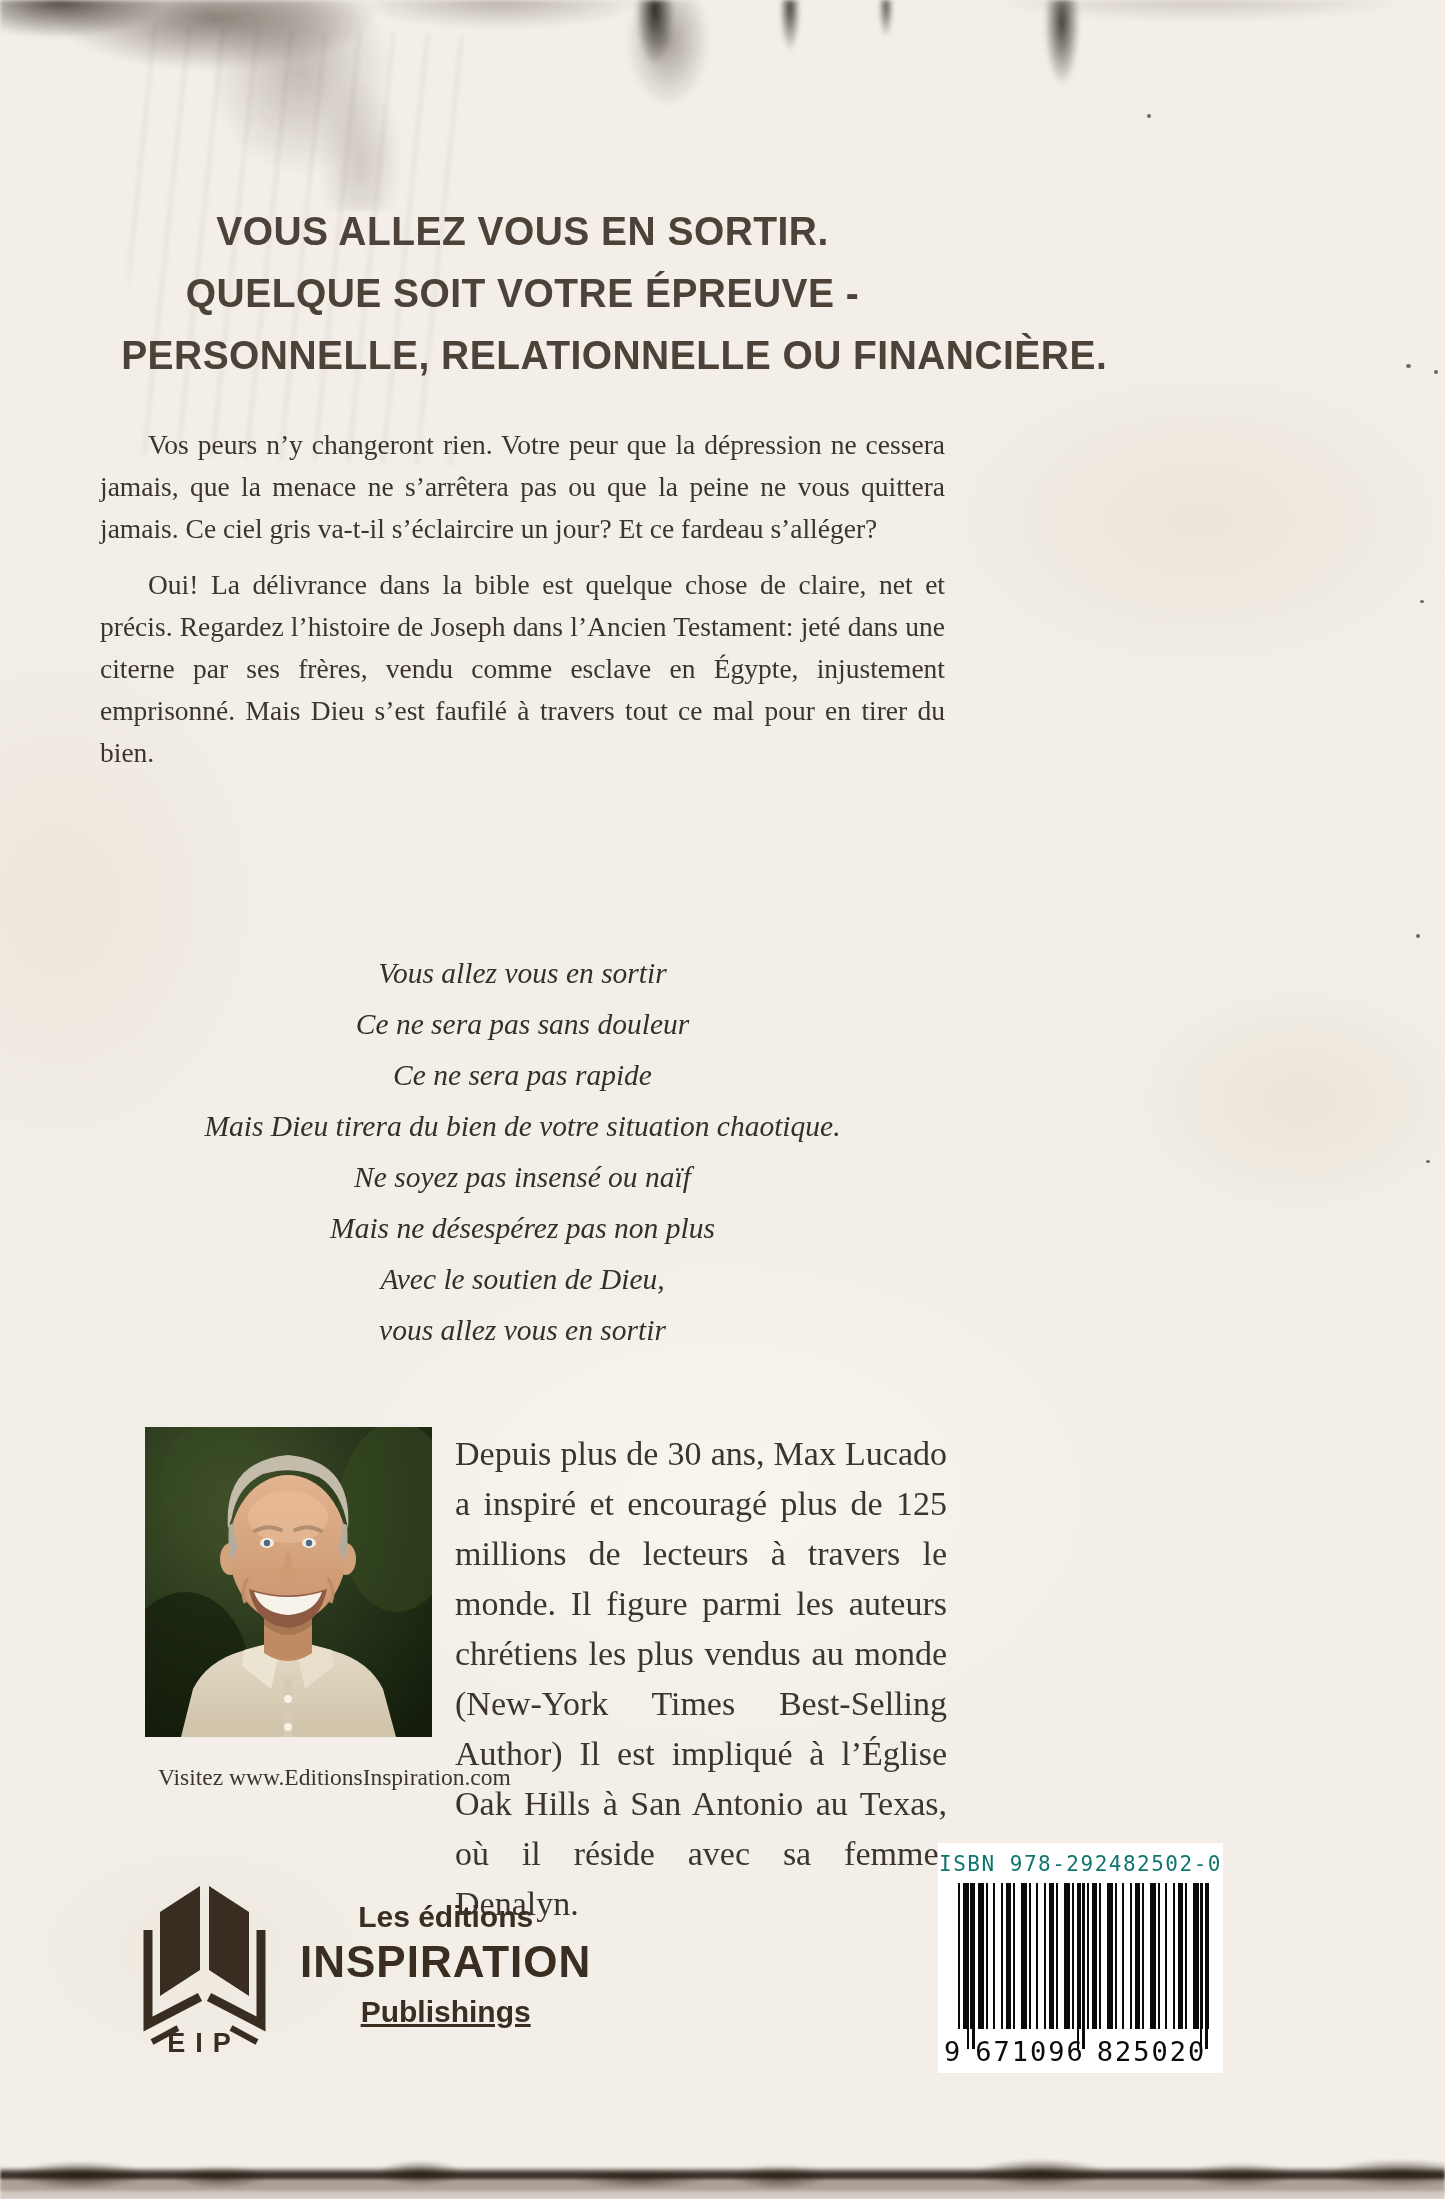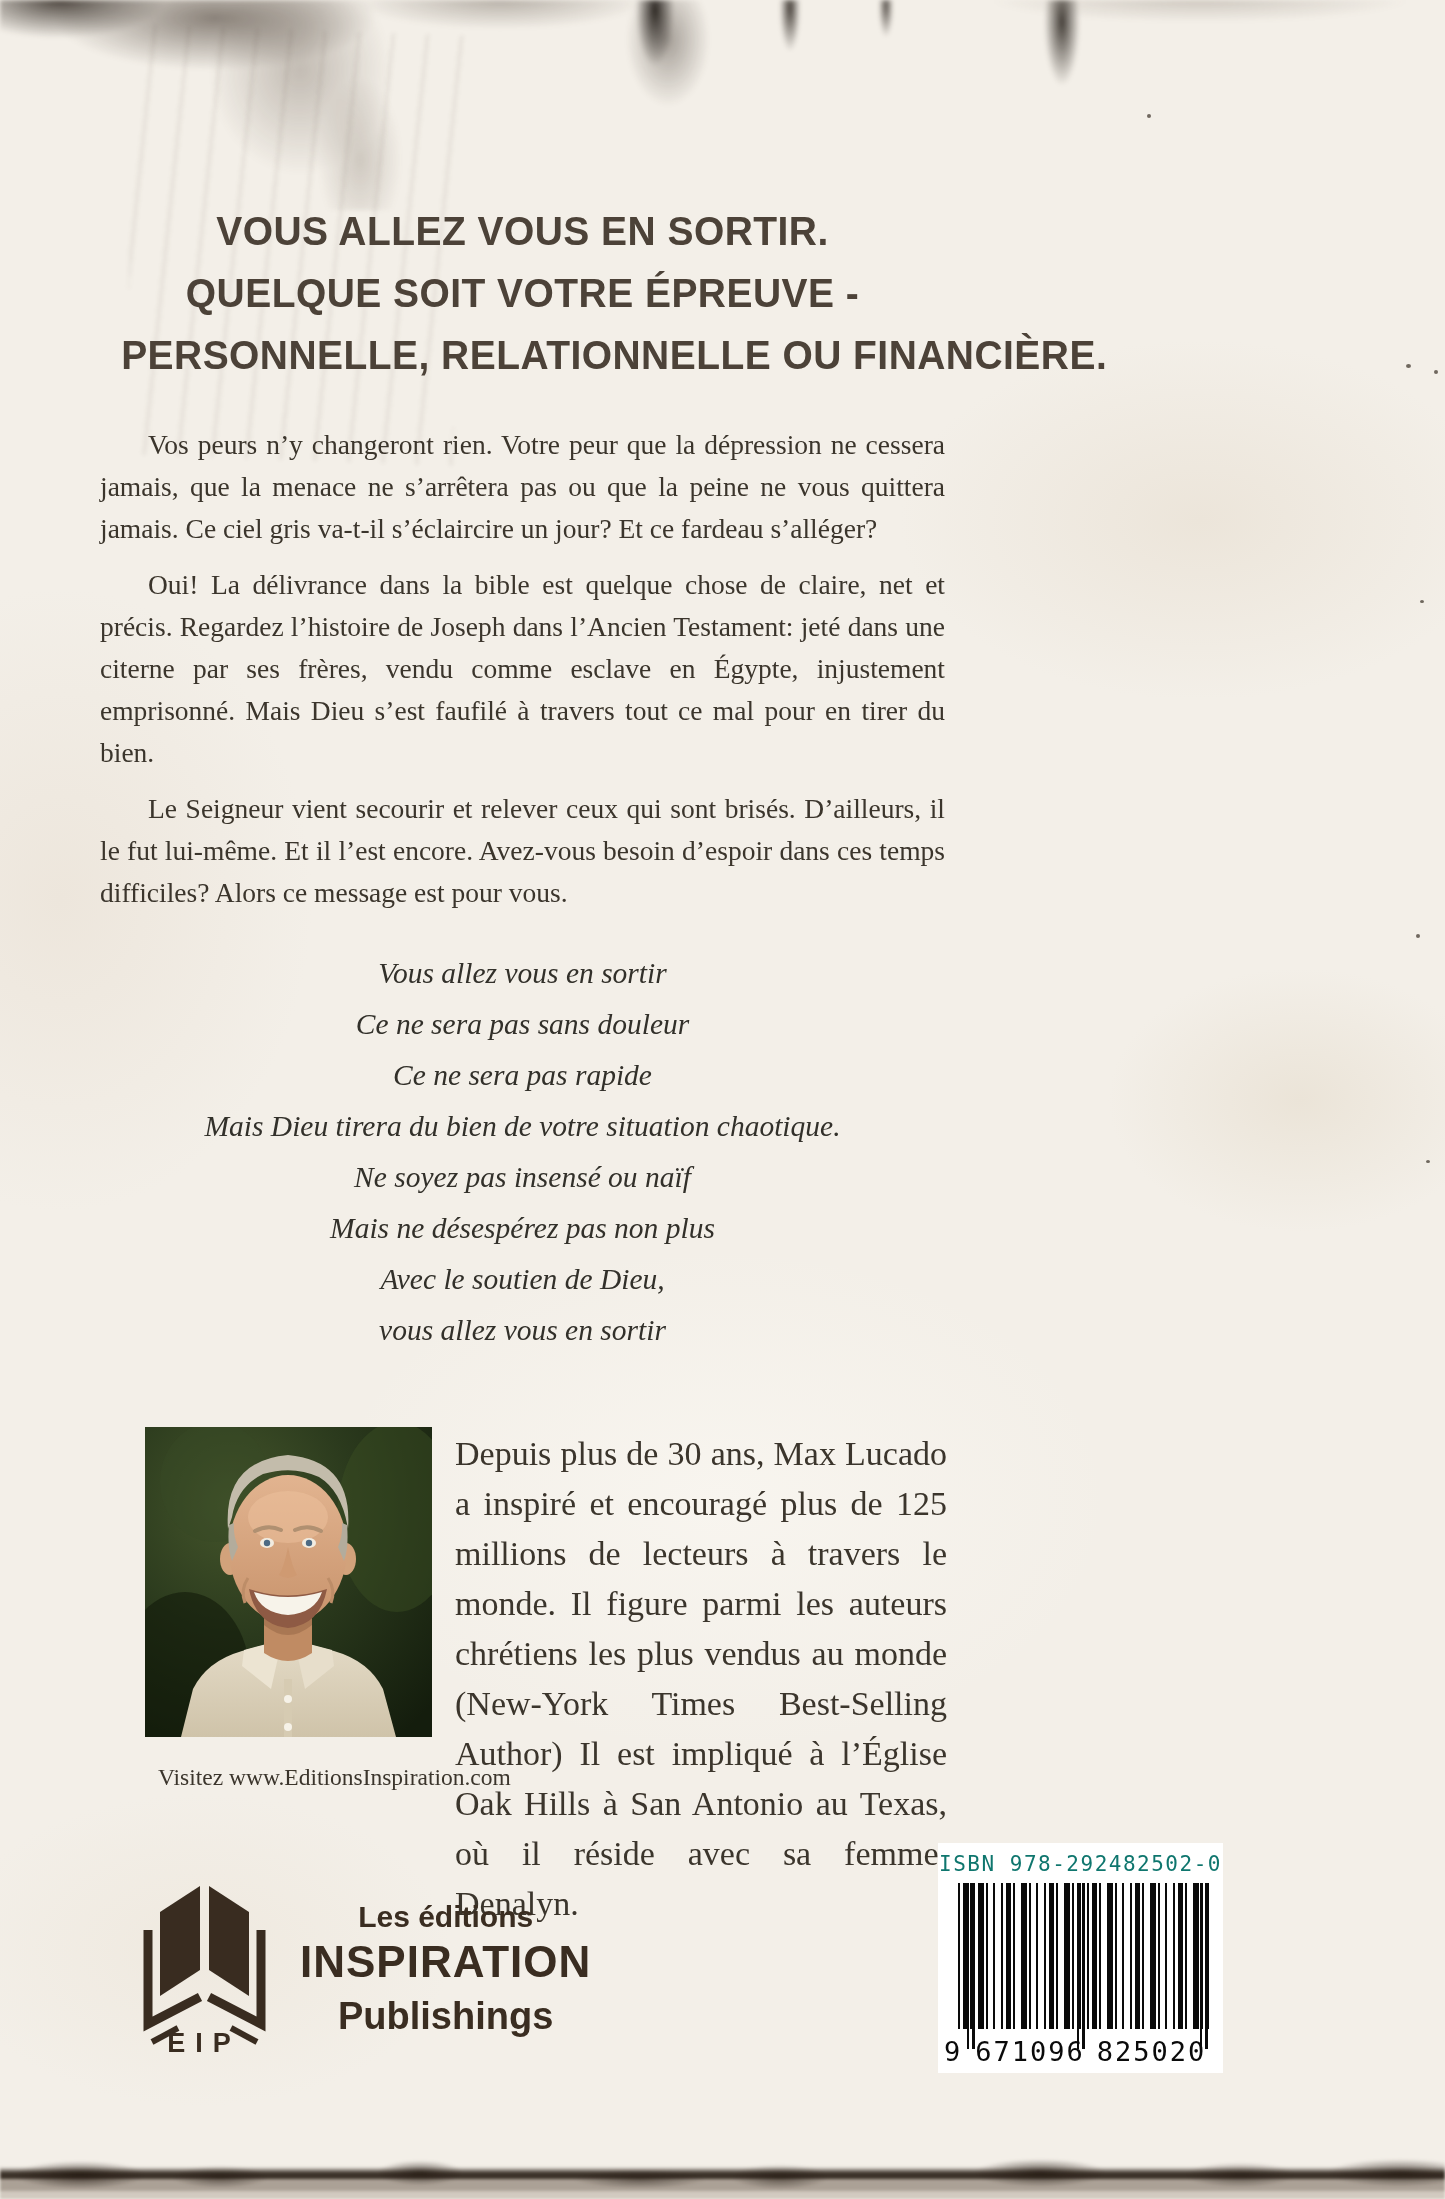--- a/index.html
+++ b/index.html
@@ -65,21 +65,21 @@
   .author{position:absolute;top:1427px;left:145px;width:810px;height:320px;}
   .photo{position:absolute;left:0;top:0;width:287px;height:310px;overflow:hidden;}
   .bio{position:absolute;left:310px;top:2px;width:492px;margin:0;
     font-size:34px;line-height:50px;text-align:justify;color:#3b352c;}
   .website{position:absolute;top:1756px;left:150px;margin:8px;font-size:23.5px;color:#3b352c;}
   
   .logo{position:absolute;top:1880px;left:122px;width:165px;height:175px;}
   .pubtext{position:absolute;top:1900px;left:300px;font-family:"Liberation Sans",sans-serif;color:#3a2d21;text-align:center;}
   .pub1{font-size:30px;font-weight:700;margin-bottom:3px;}
   .pub2{font-size:44px;font-weight:800;letter-spacing:1px;margin-bottom:8px;}
-  .pub3{font-size:38px;font-weight:700;}
+  .pub3{font-size:30px;font-weight:700;text-decoration:underline;}
   
   .barcode{position:absolute;top:1843px;left:938px;width:285px;height:230px;background:#fff;}
   .isbn{margin-top:9px;text-align:center;font-family:"DejaVu Sans Mono",monospace;
     font-size:21px;letter-spacing:1.5px;color:#0f766e;white-space:nowrap;}
   .bars{position:absolute;left:20px;top:40px;width:251px;height:146px;
     background:repeating-linear-gradient(90deg,
       #0a0a0a 0 2px,  #fff 2px 5px,
       #0a0a0a 5px 10px, #fff 10px 12px,
       #0a0a0a 12px 14px, #fff 14px 20px,
       #0a0a0a 20px 26px, #fff 26px 28px,
@@ -111,21 +111,20 @@
 
   <header class="title">
     <div class="title-line">VOUS ALLEZ VOUS EN SORTIR.</div>
     <div class="title-line">QUELQUE SOIT VOTRE ÉPREUVE -</div>
     <div class="title-line">PERSONNELLE, RELATIONNELLE OU FINANCIÈRE.</div>
   </header>
 
   <section class="body-copy">
     <p>Vos peurs n’y changeront rien. Votre peur que la dépression ne cessera jamais, que la menace ne s’arrêtera pas ou que la peine ne vous quittera jamais. Ce ciel gris va-t-il s’éclaircire un jour? Et ce fardeau s’alléger?</p>
     <p>Oui! La délivrance dans la bible est quelque chose de claire, net et précis. Regardez l’histoire de Joseph dans l’Ancien Testament: jeté dans une citerne par ses frères, vendu comme esclave en Égypte, injustement emprisonné. Mais Dieu s’est faufilé à travers tout ce mal pour en tirer du bien.</p>
-    <p>Le Seigneur vient secourir et relever ceux qui sont brisés. D’ailleurs, il le fut lui-même. Et il l’est encore. Avez-vous besoin d’espoir dans ces temps difficiles? Alors ce message est pour vous.</p>
   </section>
 
   <section class="poem">
     <div>Vous allez vous en sortir</div>
     <div>Ce ne sera pas sans douleur</div>
     <div>Ce ne sera pas rapide</div>
     <div>Mais Dieu tirera du bien de votre situation chaotique.</div>
     <div>Ne soyez pas insensé ou naïf</div>
     <div>Mais ne désespérez pas non plus</div>
     <div>Avec le soutien de Dieu,</div>

